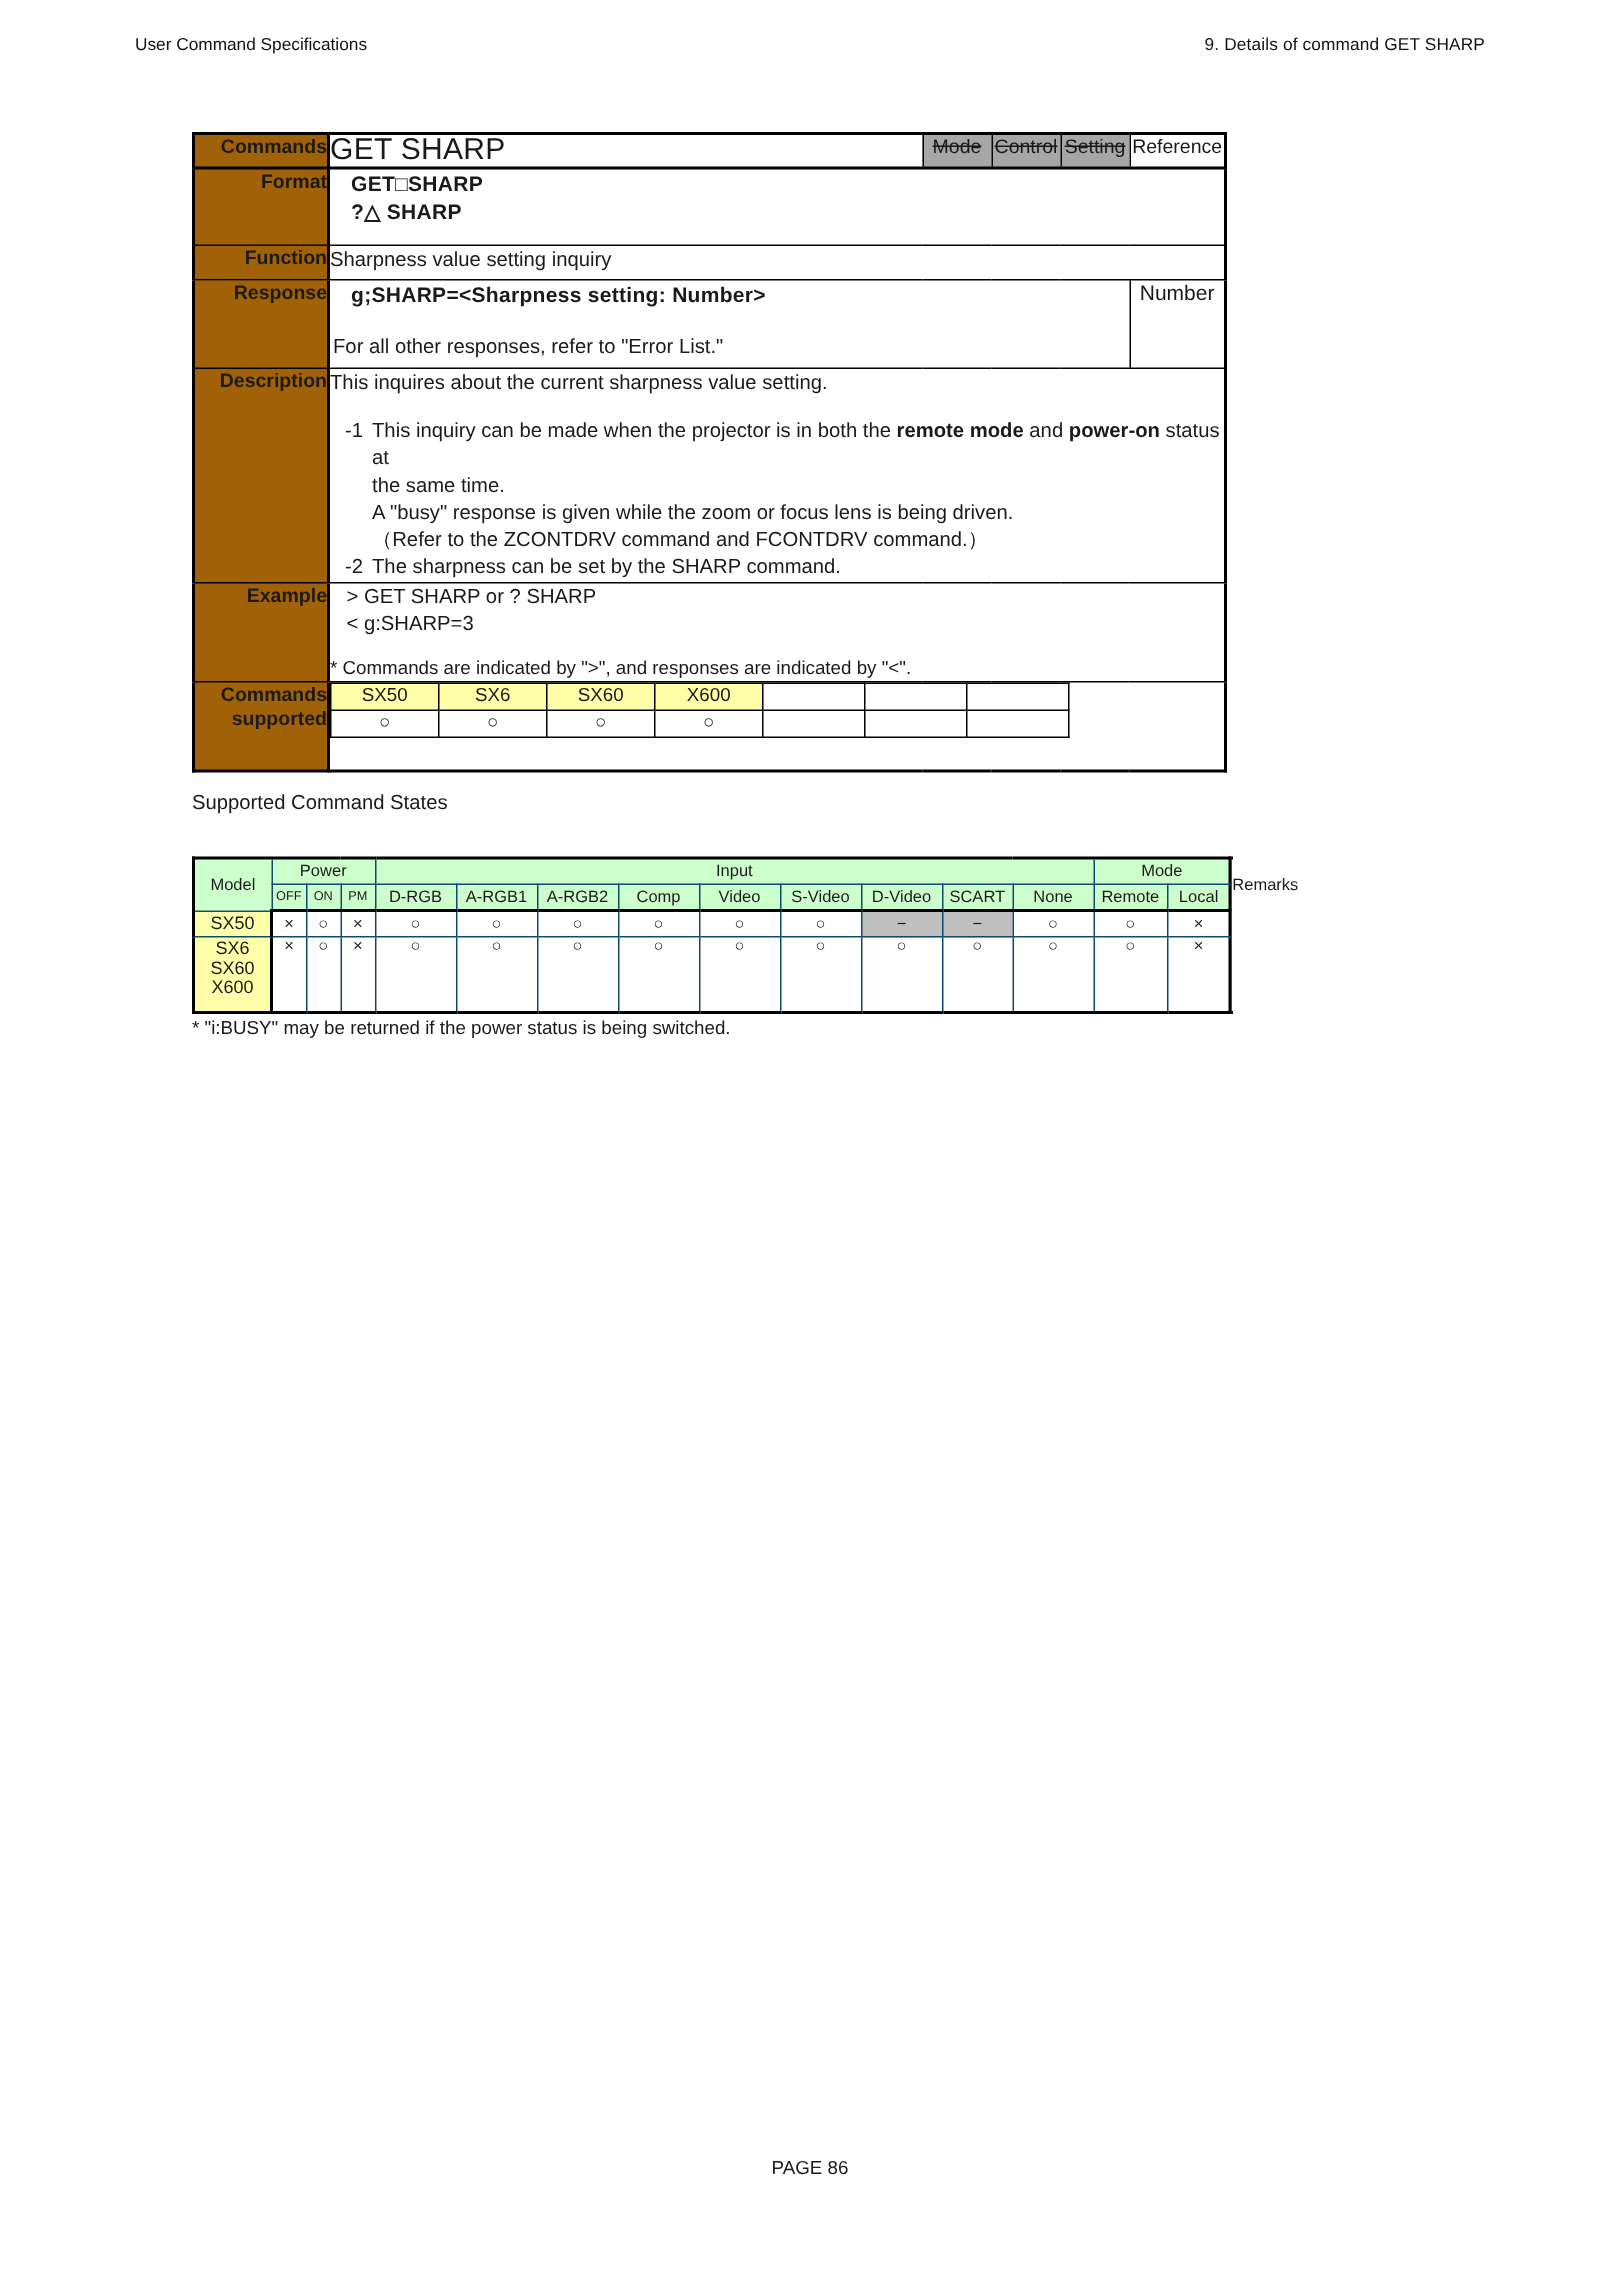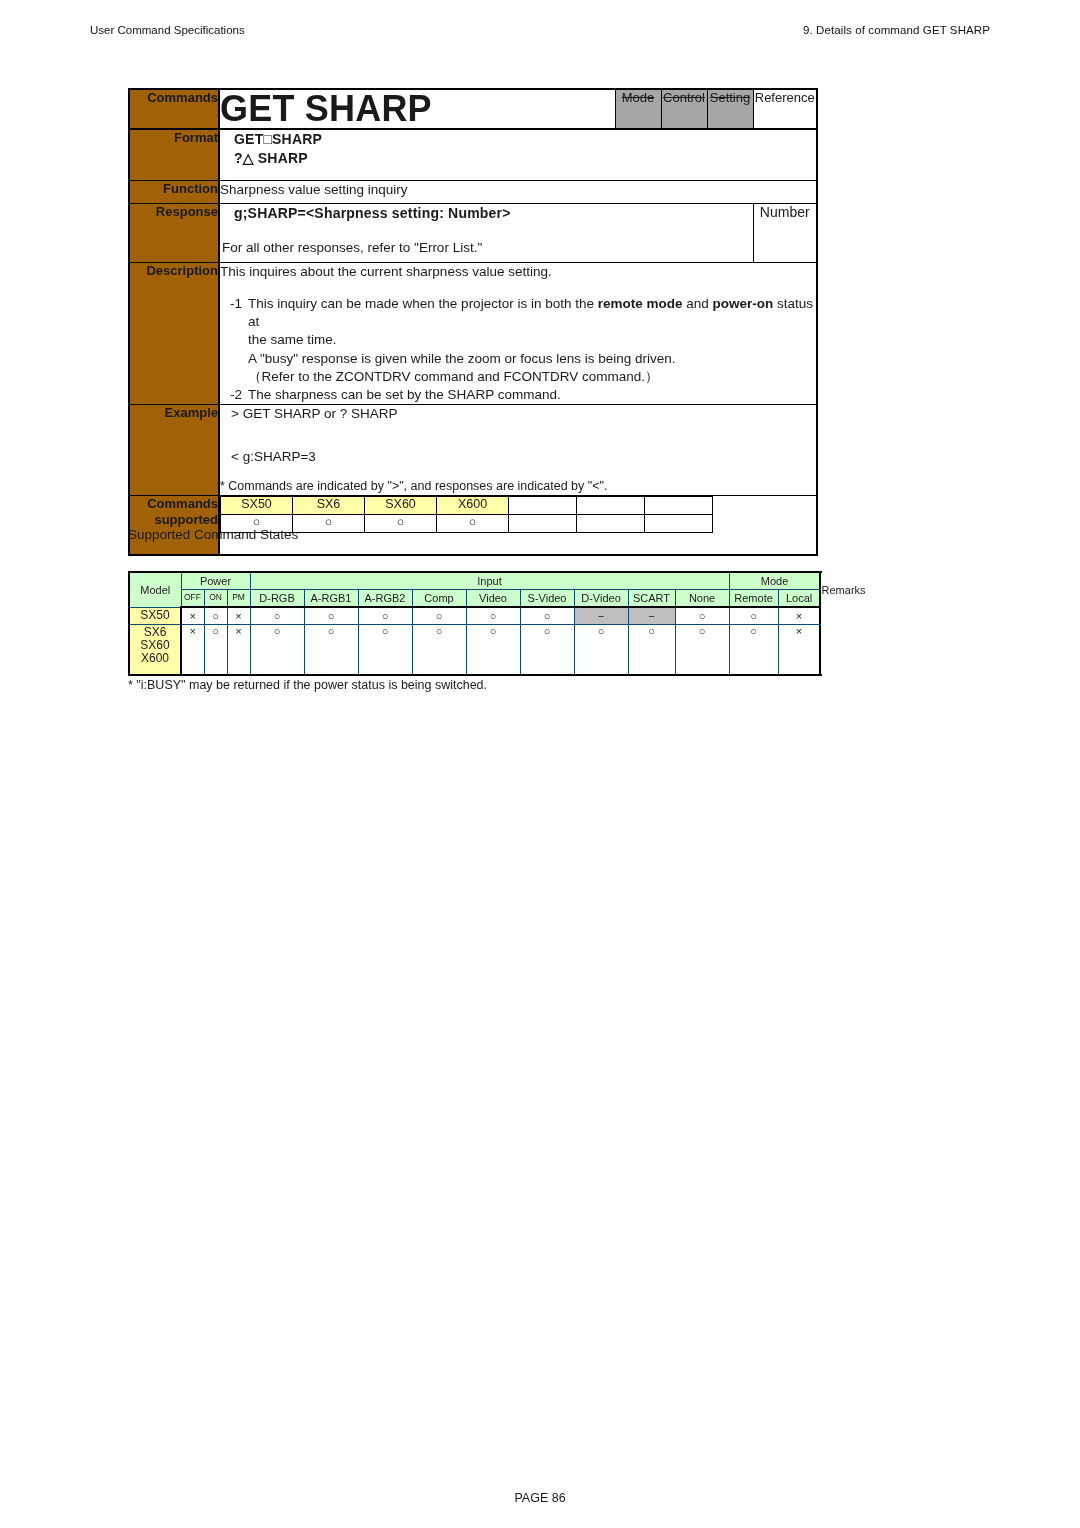--- a/index.html
+++ b/index.html
@@ -60,22 +60,22 @@
   .body-cell {
     font-size: 13.5px;
     padding: 3px 2px 3px 3px;
     line-height: 1.35;
   }
   .body-cell.pad-l { padding-left: 14px; }
 
   
   .title-row td { border-top: 2px solid #000; }
   .cmd-title {
-    font-size: 36px;
-    font-weight: bold;
+    font-size: 20px;
+    font-weight: normal;
     letter-spacing: 0.2px;
     padding: 1px 0 2px 5px;
     line-height: 1.05;
     white-space: nowrap;
   }
   .flagcell {
     width: 46px;
     text-align: center;
     font-size: 13px;
     background: #a6a6a6;
@@ -177,21 +177,21 @@
   .footnotes {
     position: absolute;
     left: 128px;
     top: 676px;
     font-size: 12.5px;
     line-height: 1.5;
   }
 
   .page-footer {
     position: absolute;
-    top: 1491px;
+    top: 1438px;
     left: 0;
     width: 1080px;
     text-align: center;
     font-size: 12.5px;
   }
 </style>
 </head>
 <body>
 
 <div class="page-header">
@@ -260,21 +260,21 @@
           <span class="tx">The sharpness can be set by the SHARP command.</span>
         </div>
       </div>
     </td>
   </tr>
 
   <tr>
     <td class="lbl tall">Example</td>
     <td class="body-cell edge-r" colspan="5" style="height:62px;">
       <div style="padding-left:11px;">&gt; GET SHARP or ? SHARP</div>
-      <div style="padding-left:11px;margin-top:24px;">&lt; g:SHARP=3</div>
+      <div style="padding-left:11px;">&lt; g:SHARP=3</div>
       <div style="height:12px;"></div>
       <div class="note-line">* Commands are indicated by "&gt;", and responses are indicated by "&lt;".</div>
     </td>
   </tr>
 
   <tr>
     <td class="lbl tall rowline-thick" style="border-bottom:2px solid #000;">
       <div>Commands</div>
       <div>supported</div>
     </td>

